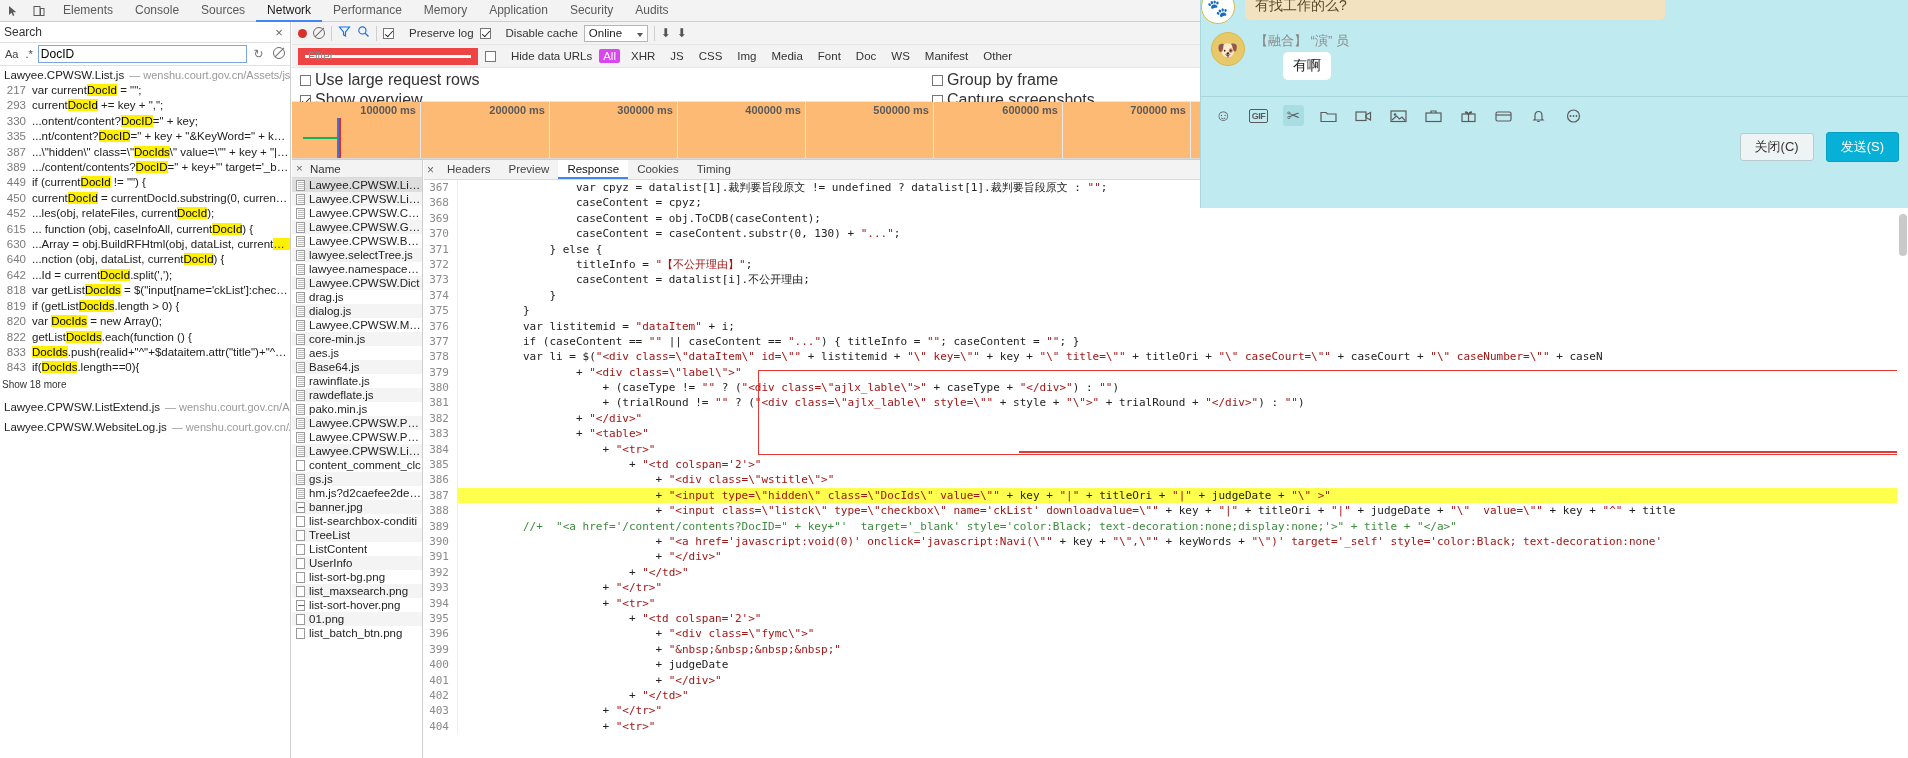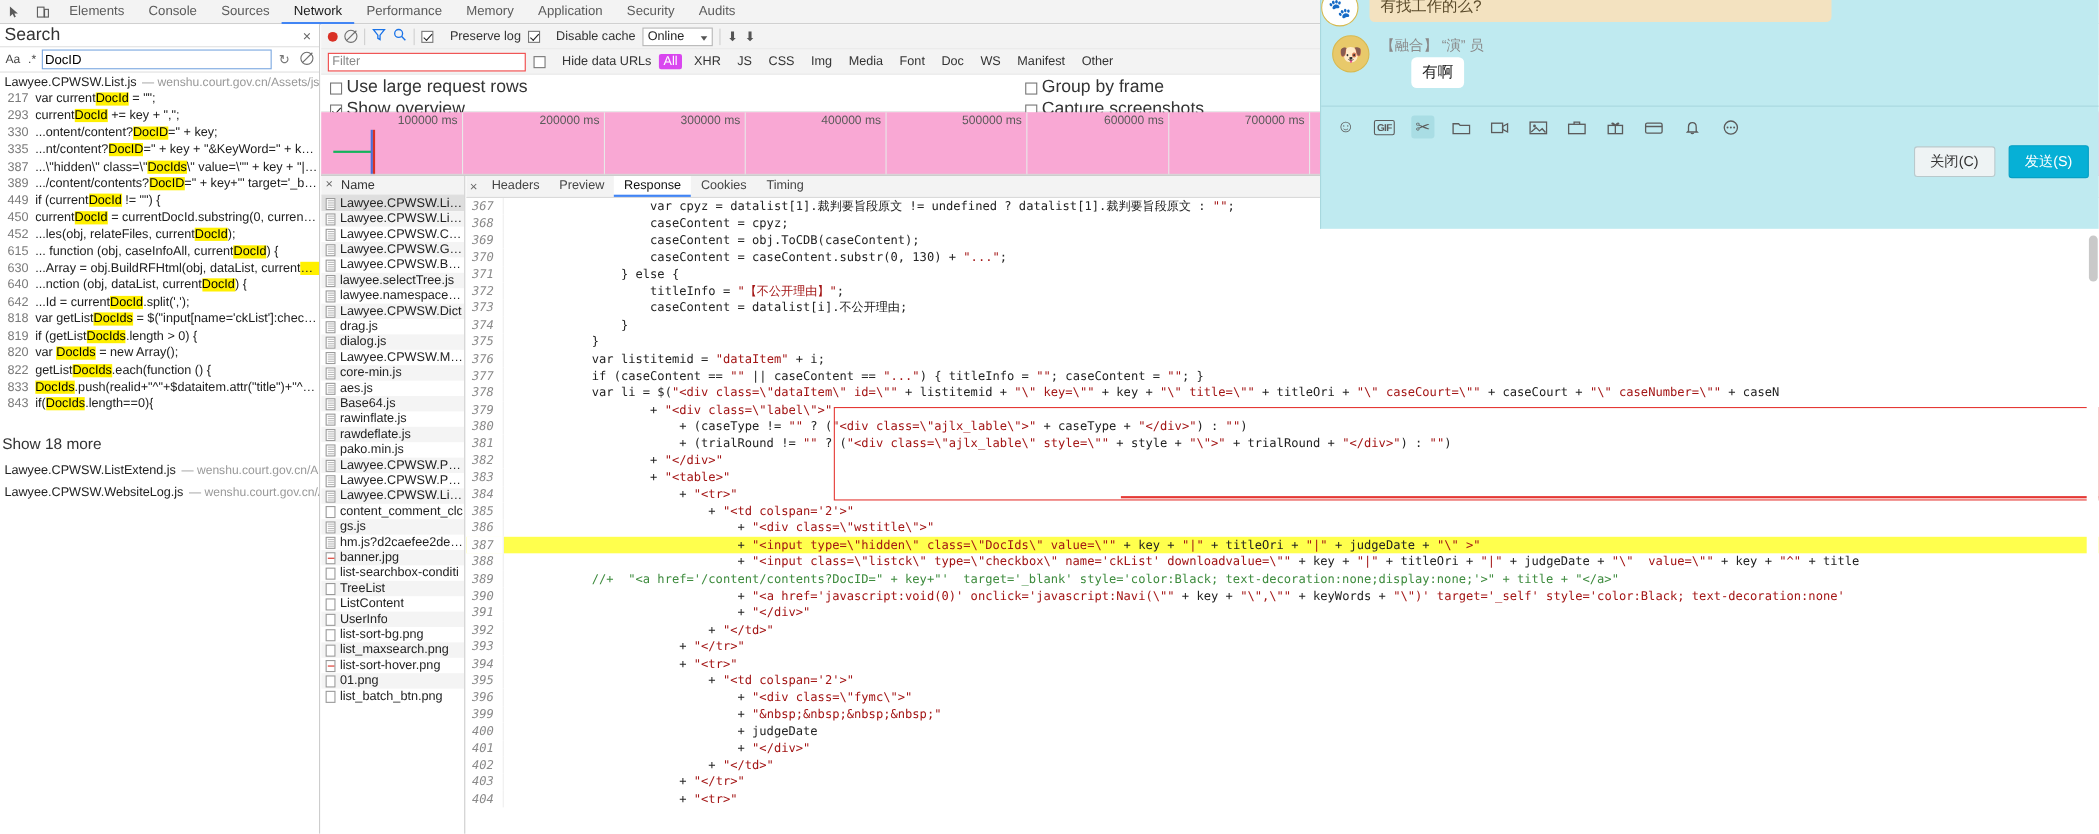--- a/index.html
+++ b/index.html
@@ -33,21 +33,21 @@
 
   
   .search-pane {
     position: absolute; left: 0; top: 22px; width: 291px; height: 736px;
     background: #fff; border-right: 1px solid #cdcdcd; overflow: hidden;
   }
   .search-header {
     height: 21px; display: flex; align-items: center; border-bottom: 1px solid #e0e0e0;
     padding-left: 4px; background: #fff;
   }
-  .search-title { font-size: 16px; color: #333; flex: 1; }
+  .search-title { font-size: 12px; color: #333; flex: 1; }
   .search-close { width: 22px; text-align: center; color: #666; font-size: 13px; }
   .search-bar {
     height: 23px; display: flex; align-items: center; gap: 3px;
     padding: 0 3px; border-bottom: 1px solid #e0e0e0;
   }
   .search-opt { font-size: 11px; color: #444; padding: 0 2px; }
   .search-input {
     flex: 1; height: 18px; border: 1px solid #7aa7e0; outline: none;
     font-size: 12px; padding: 0 2px; background: #fff; color: #000;
   }
@@ -61,21 +61,21 @@
   }
   .res-file .fname { color: #222; }
   .res-file .furl { color: #999; margin-left: 5px; font-size: 11px; }
   .res-line {
     display: flex; font-size: 11.5px; line-height: 15.4px; white-space: nowrap;
     overflow: hidden; font-family: "Liberation Sans", sans-serif;
   }
   .res-line .lnum { width: 26px; text-align: right; color: #7a7a7a; flex: none; margin-right: 6px; }
   .res-line .ltext { color: #202020; overflow: hidden; text-overflow: ellipsis; }
   .res-line mark { background: #fff000; color: #000; padding: 0; }
-  .show-more { font-size: 14px; color: #333; padding: 3px 4px 3px 2px; margin-top: 16px; }
+  .show-more { font-size: 10px; color: #333; padding: 3px 4px 3px 2px; }
 
   
   .net-panel {
     position: absolute; left: 292px; top: 22px; width: 1616px; height: 736px; background: #fff;
   }
   .net-toolbar {
     height: 23px; display: flex; align-items: center; gap: 6px; padding: 0 6px;
     border-bottom: 1px solid #e6e6e6; background: #f3f3f3;
   }
   .rec-dot { width: 9px; height: 9px; border-radius: 50%; background: #d93025; }
@@ -107,37 +107,37 @@
     border-left: 3.5px solid transparent; border-right: 3.5px solid transparent;
     border-top: 4px solid #555;
   }
   .dl-arrow { color: #555; font-size: 12px; }
 
   .net-filterbar {
     height: 23px; display: flex; align-items: center; gap: 7px; padding: 0 6px;
     border-bottom: 1px solid #e6e6e6; background: #f3f3f3;
   }
   .filter-input {
-    width: 180px; height: 17px; border: 1px solid #ef4444; background: #fff;
+    width: 180px; height: 17px; border: 7px solid #ef4444; background: #fff;
     font-size: 11.5px; padding: 0 3px; color: #888; display: flex; align-items: center;
   }
   .type-chip { font-size: 11.5px; color: #333; padding: 1px 4px; white-space: nowrap; }
   .type-chip.active { background: #d946ef; color: #fff; border-radius: 2px; }
 
   .net-opts {
     height: 34px; position: relative; border-bottom: 1px solid #e6e6e6; background: #fff;
   }
   .opt-row { display: flex; align-items: center; gap: 4px; font-size: 16px; color: #333; }
   .opts-left { position: absolute; left: 8px; top: 3px; display: flex; flex-direction: column; gap: 2px; }
   .opts-right { position: absolute; left: 640px; top: 3px; display: flex; flex-direction: column; gap: 2px; }
 
   
   .overview {
     position: absolute; left: 0; top: 80px; width: 1616px; height: 58px;
-    border-bottom: 1px solid #cdcdcd; background: #f9a8d4; overflow: hidden;
+    border-bottom: 1px solid #cdcdcd; background: #fdba74; overflow: hidden; font-weight: bold;
   }
   .ov-ticks { position: absolute; left: 0; top: 0; width: 100%; height: 58px; }
   .ov-tick {
     position: absolute; top: 0; width: 1px; height: 58px; background: #e8e8e8;
   }
   .ov-tlabel {
     position: absolute; top: 2px; font-size: 11px; color: #5a5a5a; transform: translateX(-100%);
     padding-right: 4px; white-space: nowrap;
   }
   .ov-green { position: absolute; left: 11px; top: 35px; width: 35px; height: 2px; background: #13b35c; }
@@ -189,21 +189,21 @@
 
   .code {
     position: absolute; left: 0; top: 20px; width: 1484px; height: 600px;
     overflow: hidden; background: #fff;
     font-family: "DejaVu Sans Mono", monospace; font-size: 11px; line-height: 15.4px;
   }
   .cline { display: flex; height: 15.4px; white-space: pre; }
   .cline.hl { background: #ffff4d; }
   .cnum {
     width: 34px; flex: none; text-align: right; color: #8a8a8a; padding-right: 8px;
-    background: #fff; border-right: 1px solid #eee; margin-right: 27px; font-style: italic;
+    background: #fff; border-right: 1px solid #eee; margin-right: 12px;
   }
   .ctext { color: #1a1aa6; }
   .ctext .str { color: #a31515; }
   .ctext .cmt { color: #3d8b3d; }
   .ctext .plain { color: #222; }
 
   .red-box {
     position: absolute; border: 1.3px solid #e53935; pointer-events: none;
   }
   .red-underline { position: absolute; height: 1.5px; background: #e53935; }

